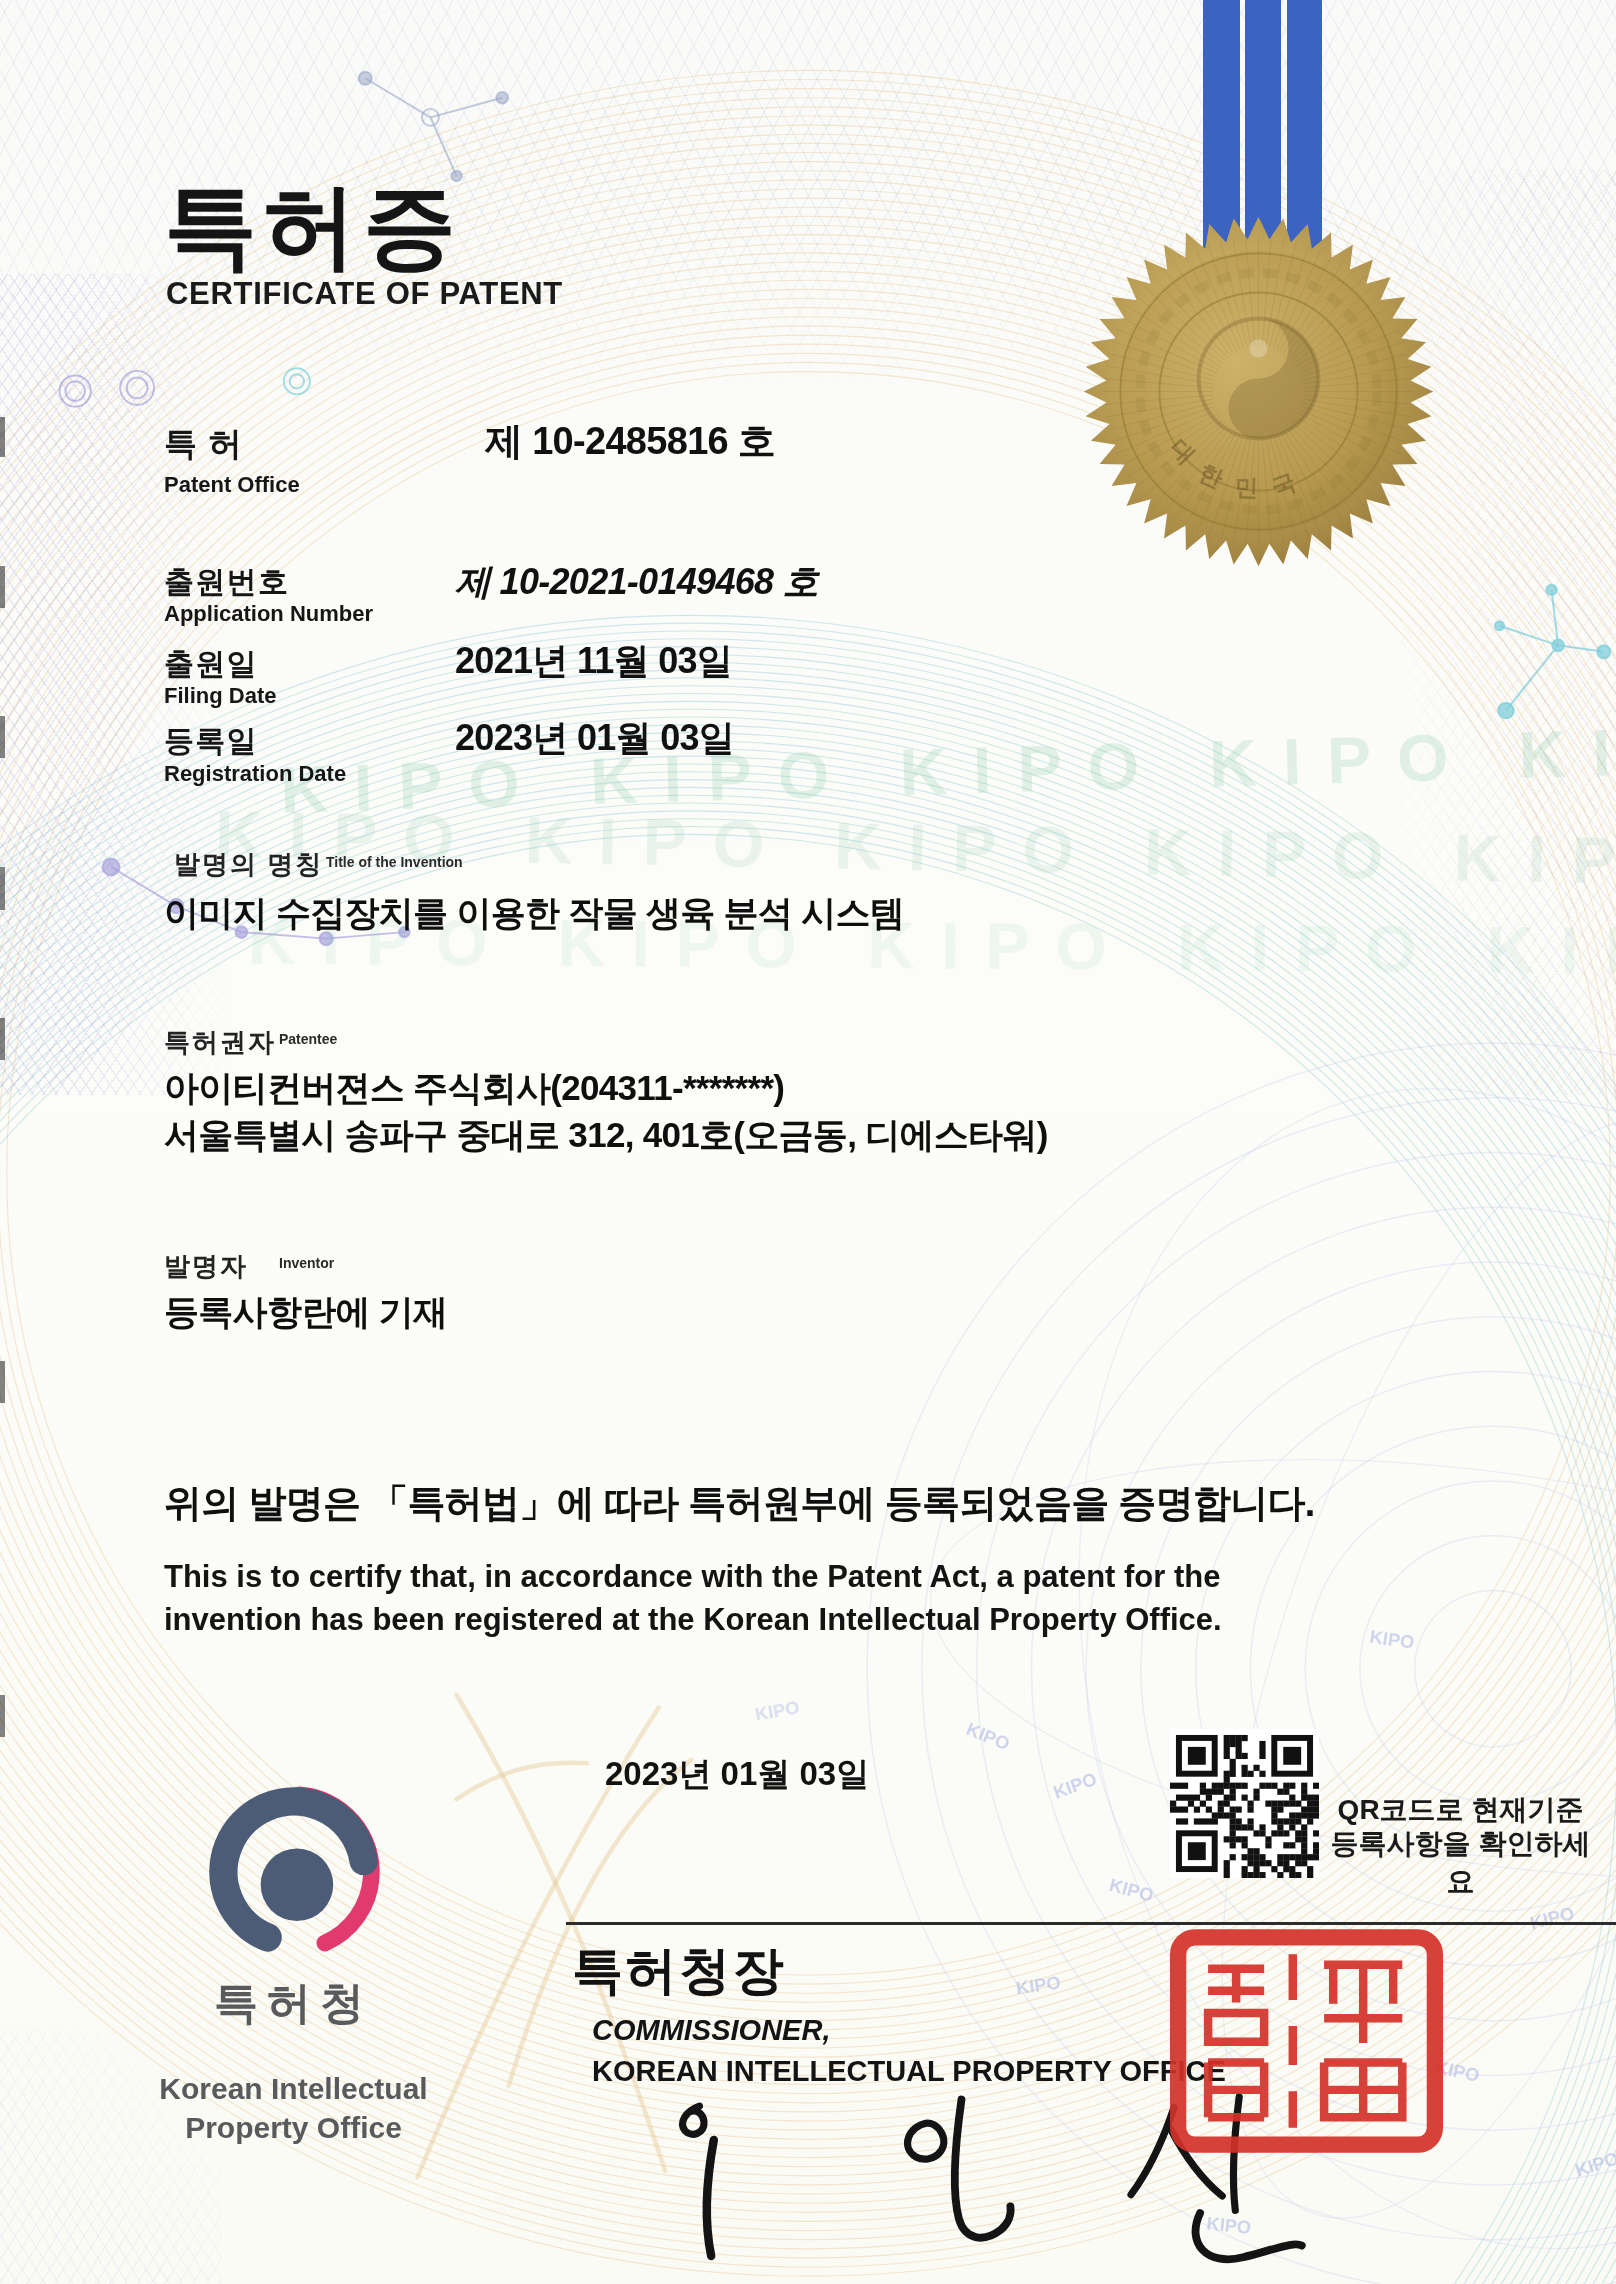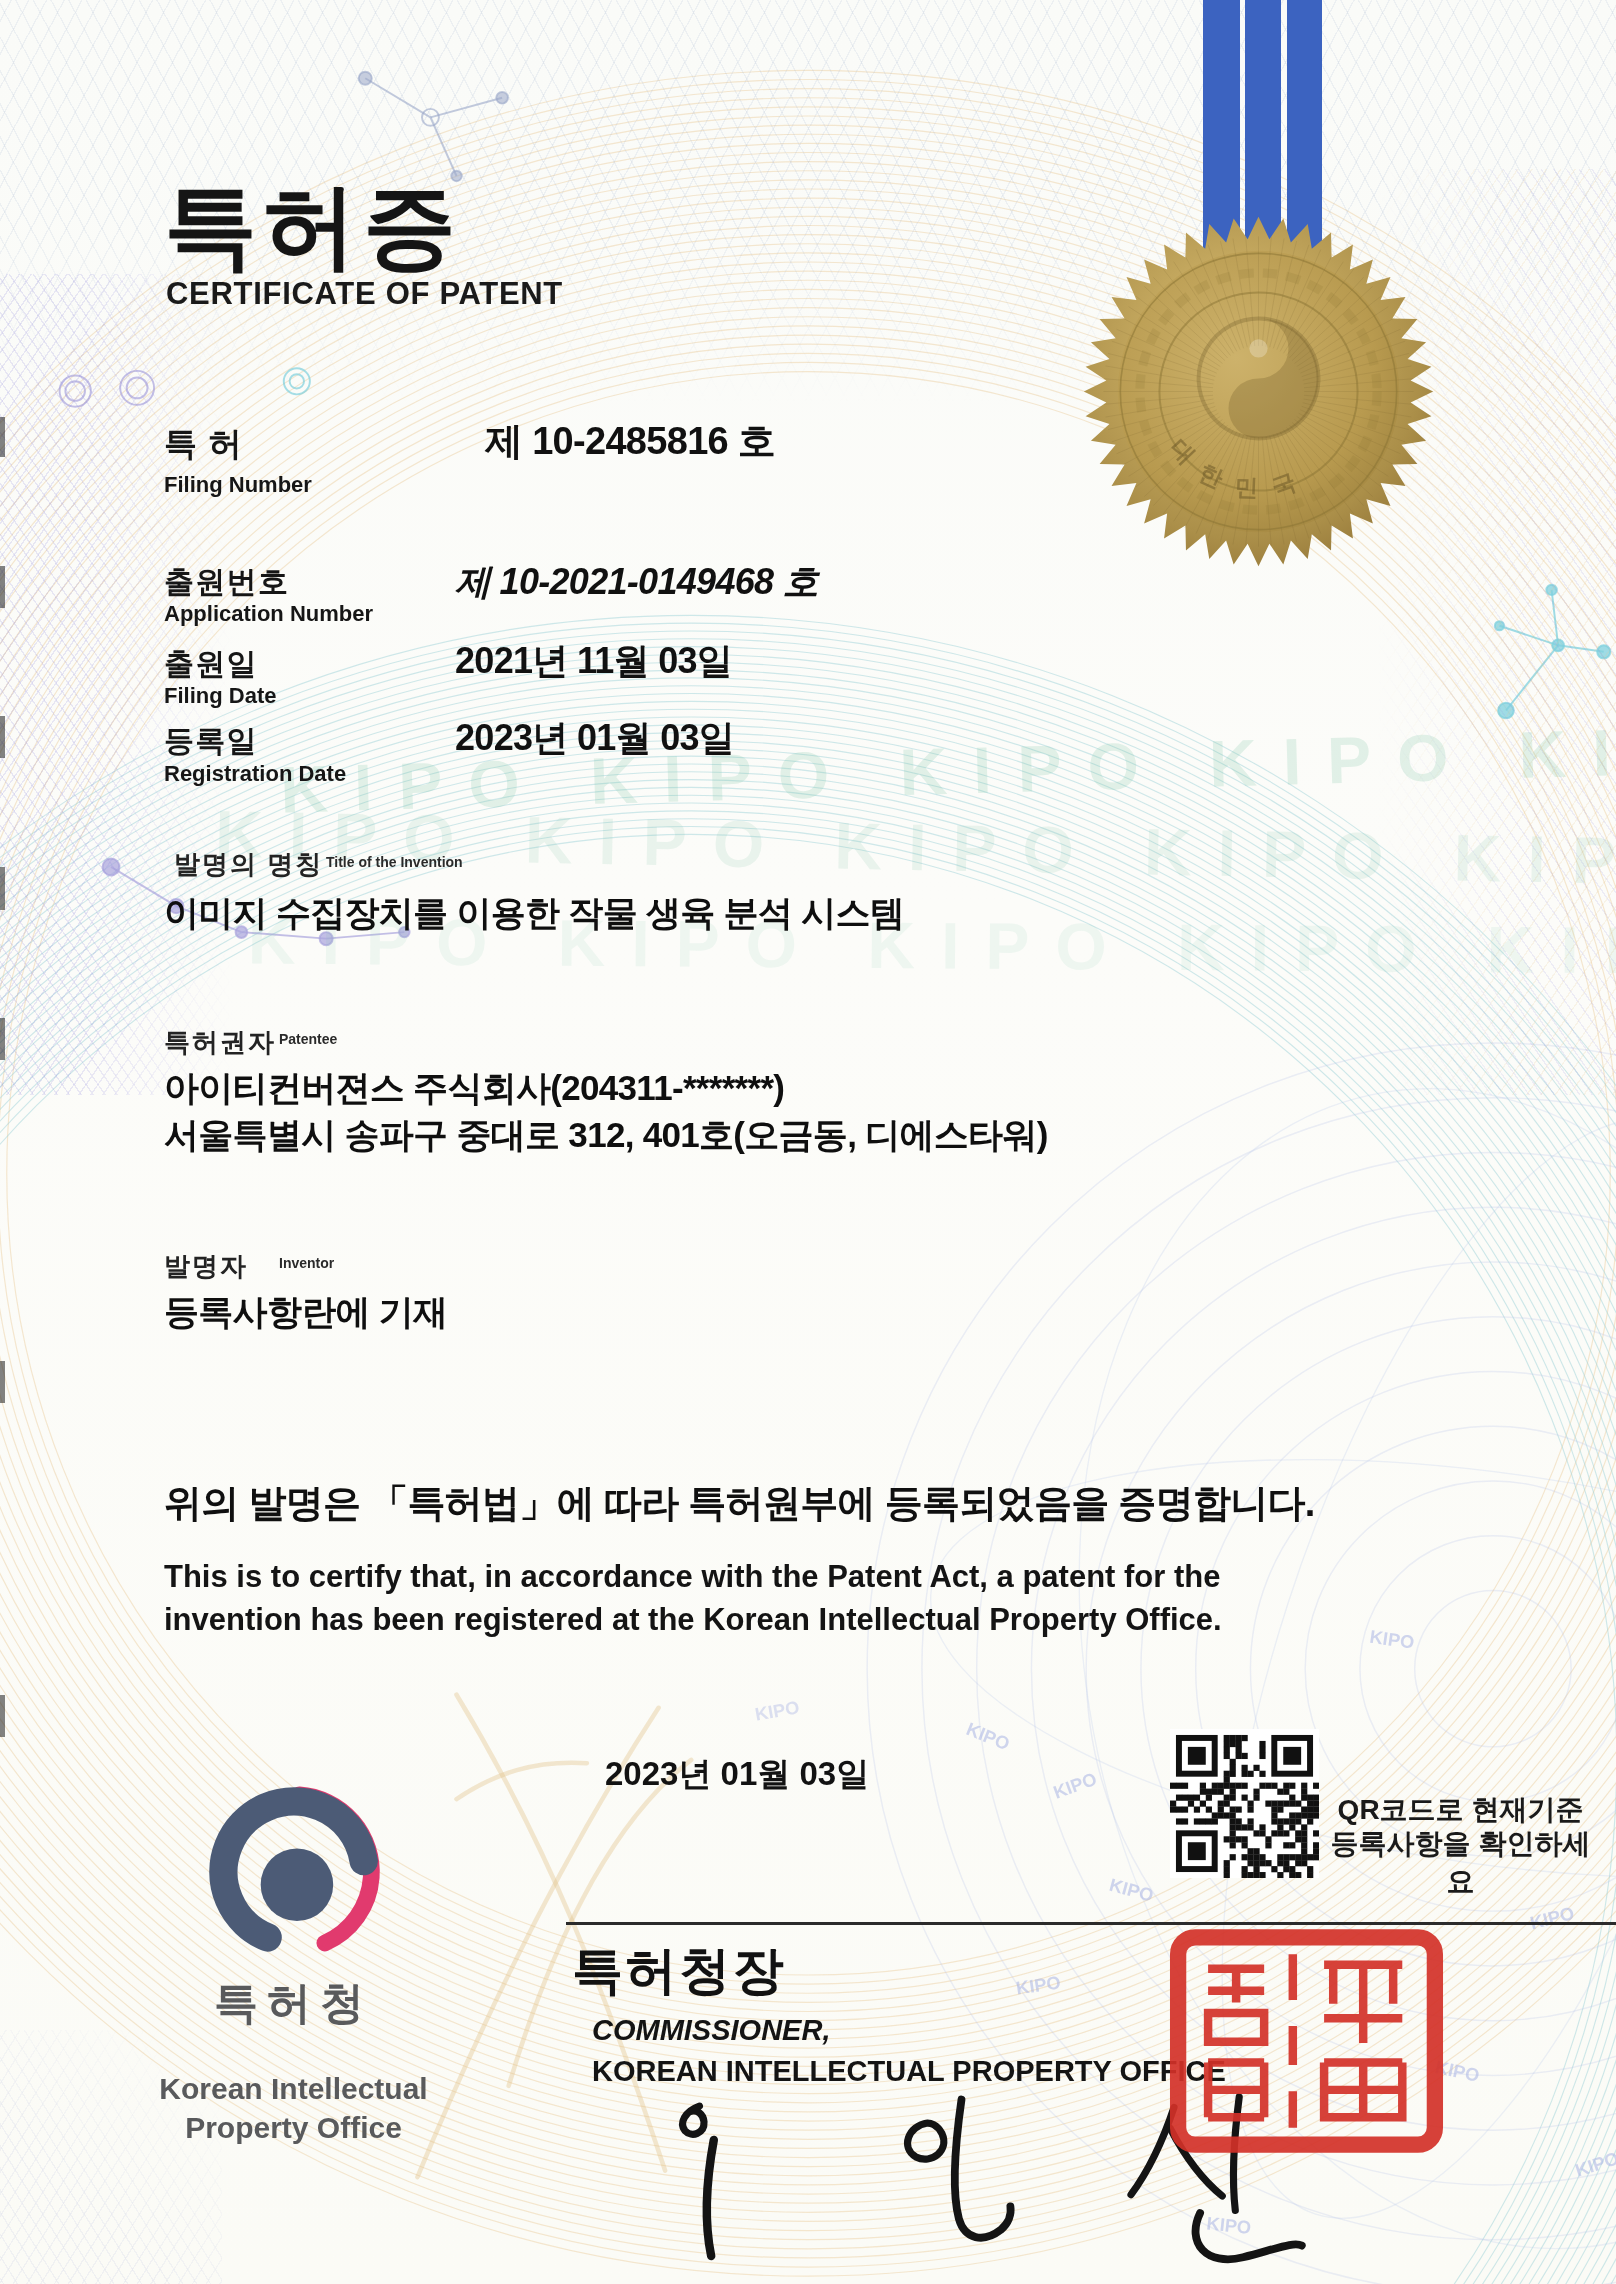--- a/index.html
+++ b/index.html
@@ -340,21 +340,21 @@
     </g>
     <text font-family="Liberation Sans, DejaVu Sans, sans-serif" font-size="36" font-weight="bold" fill="#6e5a28" fill-opacity=".55" letter-spacing="26">
       <textPath href="#sealTextArc" startOffset="18%">대한민국</textPath>
     </text>
   </svg>
 
   <div class="abs title-ko">특허증</div>
   <div class="abs title-en">CERTIFICATE OF PATENT</div>
 
   <div class="abs lbl-ko" style="left:164px;top:422px;font-size:33px;">특 허</div>
-  <div class="abs lbl-en" style="left:164px;top:472px;">Filing Number</div>
+  <div class="abs lbl-en" style="left:164px;top:472px;">Patent Office</div>
   <div class="abs val" style="left:444px;top:416px;font-size:38px;margin-left:41px;">제 10-2485816 호</div>
 
   <div class="abs lbl-ko" style="left:164px;top:562px;">출원번호</div>
   <div class="abs lbl-en" style="left:164px;top:601px;">Application Number</div>
   <div class="abs val" style="left:455px;top:558px;font-style:italic;">제 10-2021-0149468 호</div>
 
   <div class="abs lbl-ko" style="left:164px;top:644px;">출원일</div>
   <div class="abs lbl-en" style="left:164px;top:683px;">Filing Date</div>
   <div class="abs val" style="left:455px;top:637px;">2021년 11월 03일</div>
 

